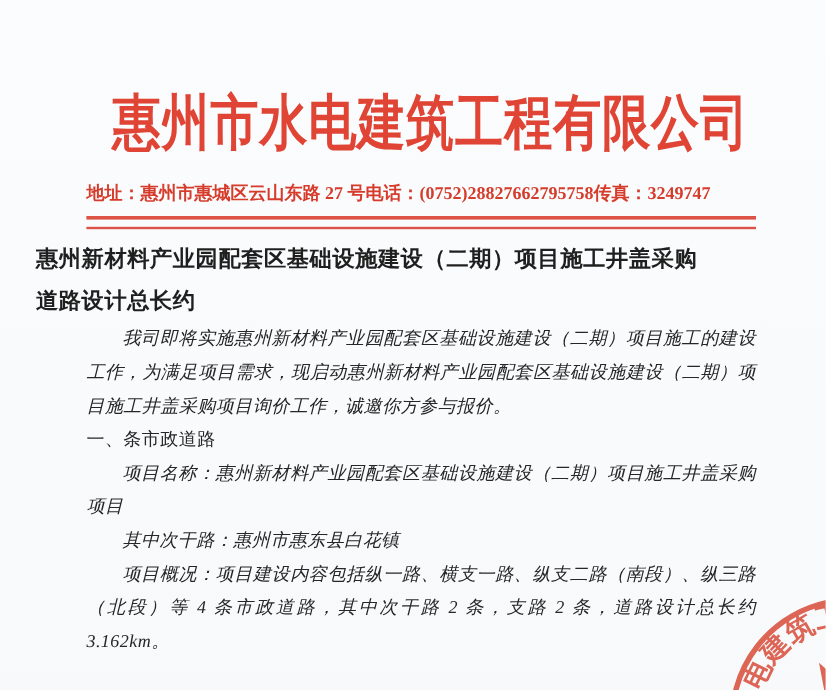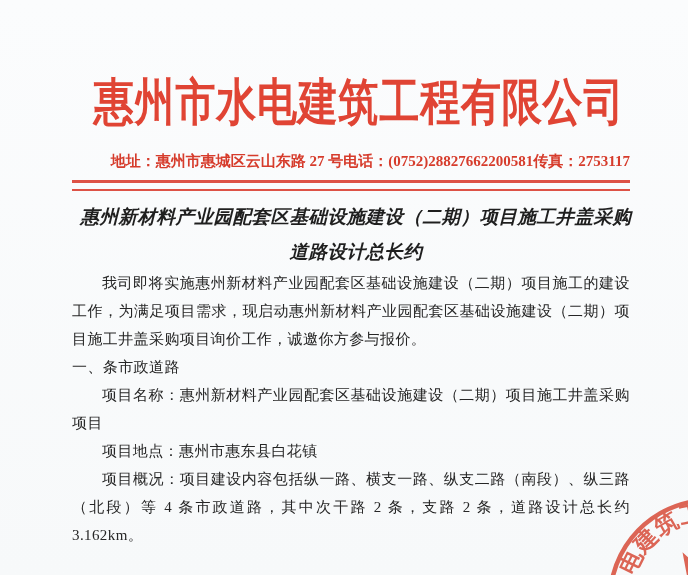--- a/index.html
+++ b/index.html
@@ -26,21 +26,21 @@
     transform-origin: 50% 50%;
     letter-spacing: 1px;
     white-space: nowrap;
   }
   .address-row {
     position: absolute;
     top: 152px;
     left: 72px;
     width: 558px;
     display: flex;
-    justify-content: flex-end;
+    justify-content: flex-start;
     align-items: baseline;
     font-size: 15px;
     font-weight: bold;
     color: #d63c2c;
     white-space: nowrap;
   }
   .rule-thick {
     position: absolute;
     top: 180px;
     left: 72px;
@@ -54,41 +54,39 @@
     left: 72px;
     width: 558px;
     height: 1.5px;
     background: #dd5246;
   }
   .doc-title {
     position: absolute;
     top: 200px;
     left: 30px;
     right: 36px;
-    text-align: center;
     font-size: 18.5px;
     line-height: 35px;
     font-weight: bold;
     color: #1f1f1f;
     letter-spacing: 0.5px;
-    font-style: italic;
   }
   .body-text {
     position: absolute;
     top: 269px;
     left: 72px;
     width: 558px;
     font-size: 15px;
     line-height: 28px;
     color: #262626;
     text-align: justify;
     letter-spacing: 0.4px;
   }
   .body-text p { margin: 0; }
-  .indent { text-indent: 2em; }
+  .indent { text-indent: 2em; font-style: italic; }
   .seal {
     position: absolute;
     left: 580px;
     top: 470px;
     width: 260px;
     height: 260px;
     opacity: 0.88;
     mix-blend-mode: multiply;
     pointer-events: none;
   }
@@ -100,37 +98,37 @@
 </head>
 <body>
 
 <div class="page">
 
   <div class="company-name">惠州市水电建筑工程有限公司</div>
 
   <div class="address-row">
     <span>地址：惠州市惠城区云山东路 27 号</span>
     <span>电话：(0752)2882766</span>
-    <span>2200581</span>
-    <span>传真：2753117</span>
+    <span>2795758</span>
+    <span>传真：3249747</span>
   </div>
 
   <div class="rule-thick"></div>
   <div class="rule-thin"></div>
 
   <div class="doc-title">
     <div>惠州新材料产业园配套区基础设施建设（二期）项目施工井盖采购</div>
     <div>道路设计总长约</div>
   </div>
 
   <div class="body-text">
     <p class="indent">我司即将实施惠州新材料产业园配套区基础设施建设（二期）项目施工的建设工作，为满足项目需求，现启动惠州新材料产业园配套区基础设施建设（二期）项目施工井盖采购项目询价工作，诚邀你方参与报价。</p>
     <p>一、条市政道路</p>
     <p class="indent">项目名称：惠州新材料产业园配套区基础设施建设（二期）项目施工井盖采购项目</p>
-    <p class="indent">项目地点：惠州市惠东县白花镇</p>
+    <p class="indent">其中次干路：惠州市惠东县白花镇</p>
     <p class="indent">项目概况：项目建设内容包括纵一路、横支一路、纵支二路（南段）、纵三路（北段）等 4 条市政道路，其中次干路 2 条，支路 2 条，道路设计总长约 3.162km。</p>
 
   </div>
 
   <svg class="seal" viewBox="0 0 260 260" aria-hidden="true">
     <g transform="rotate(-30 130 130)">
       <circle cx="130" cy="130" r="100" fill="none" stroke="#e0523f" stroke-width="4.5"></circle>
       <defs>
         <path id="sealArc" d="M 60.7 170 A 80 80 0 1 1 199.3 170" fill="none"></path>
       </defs>

